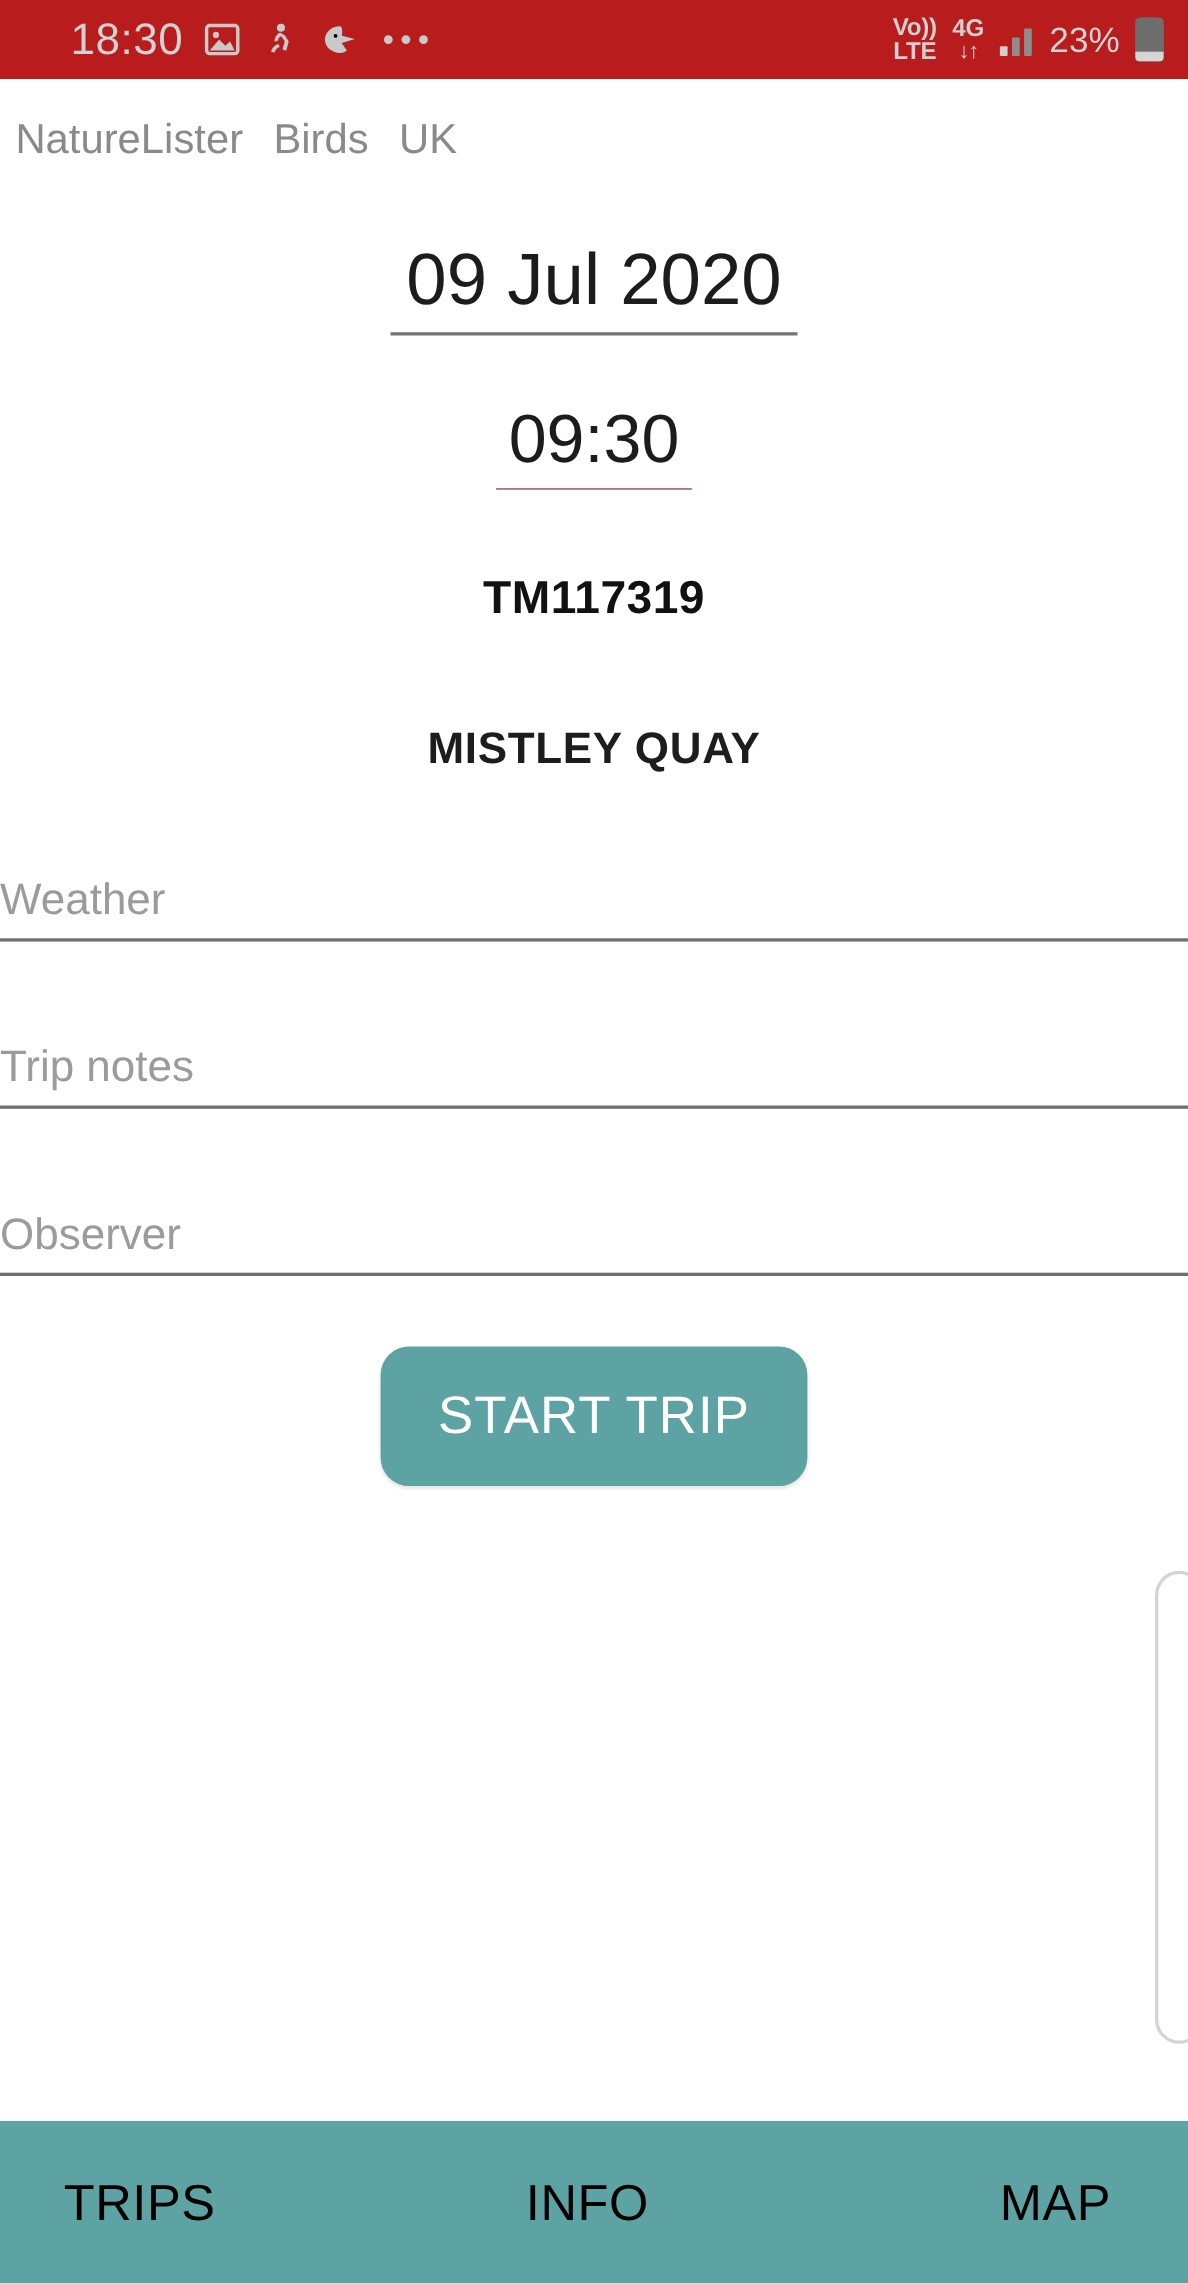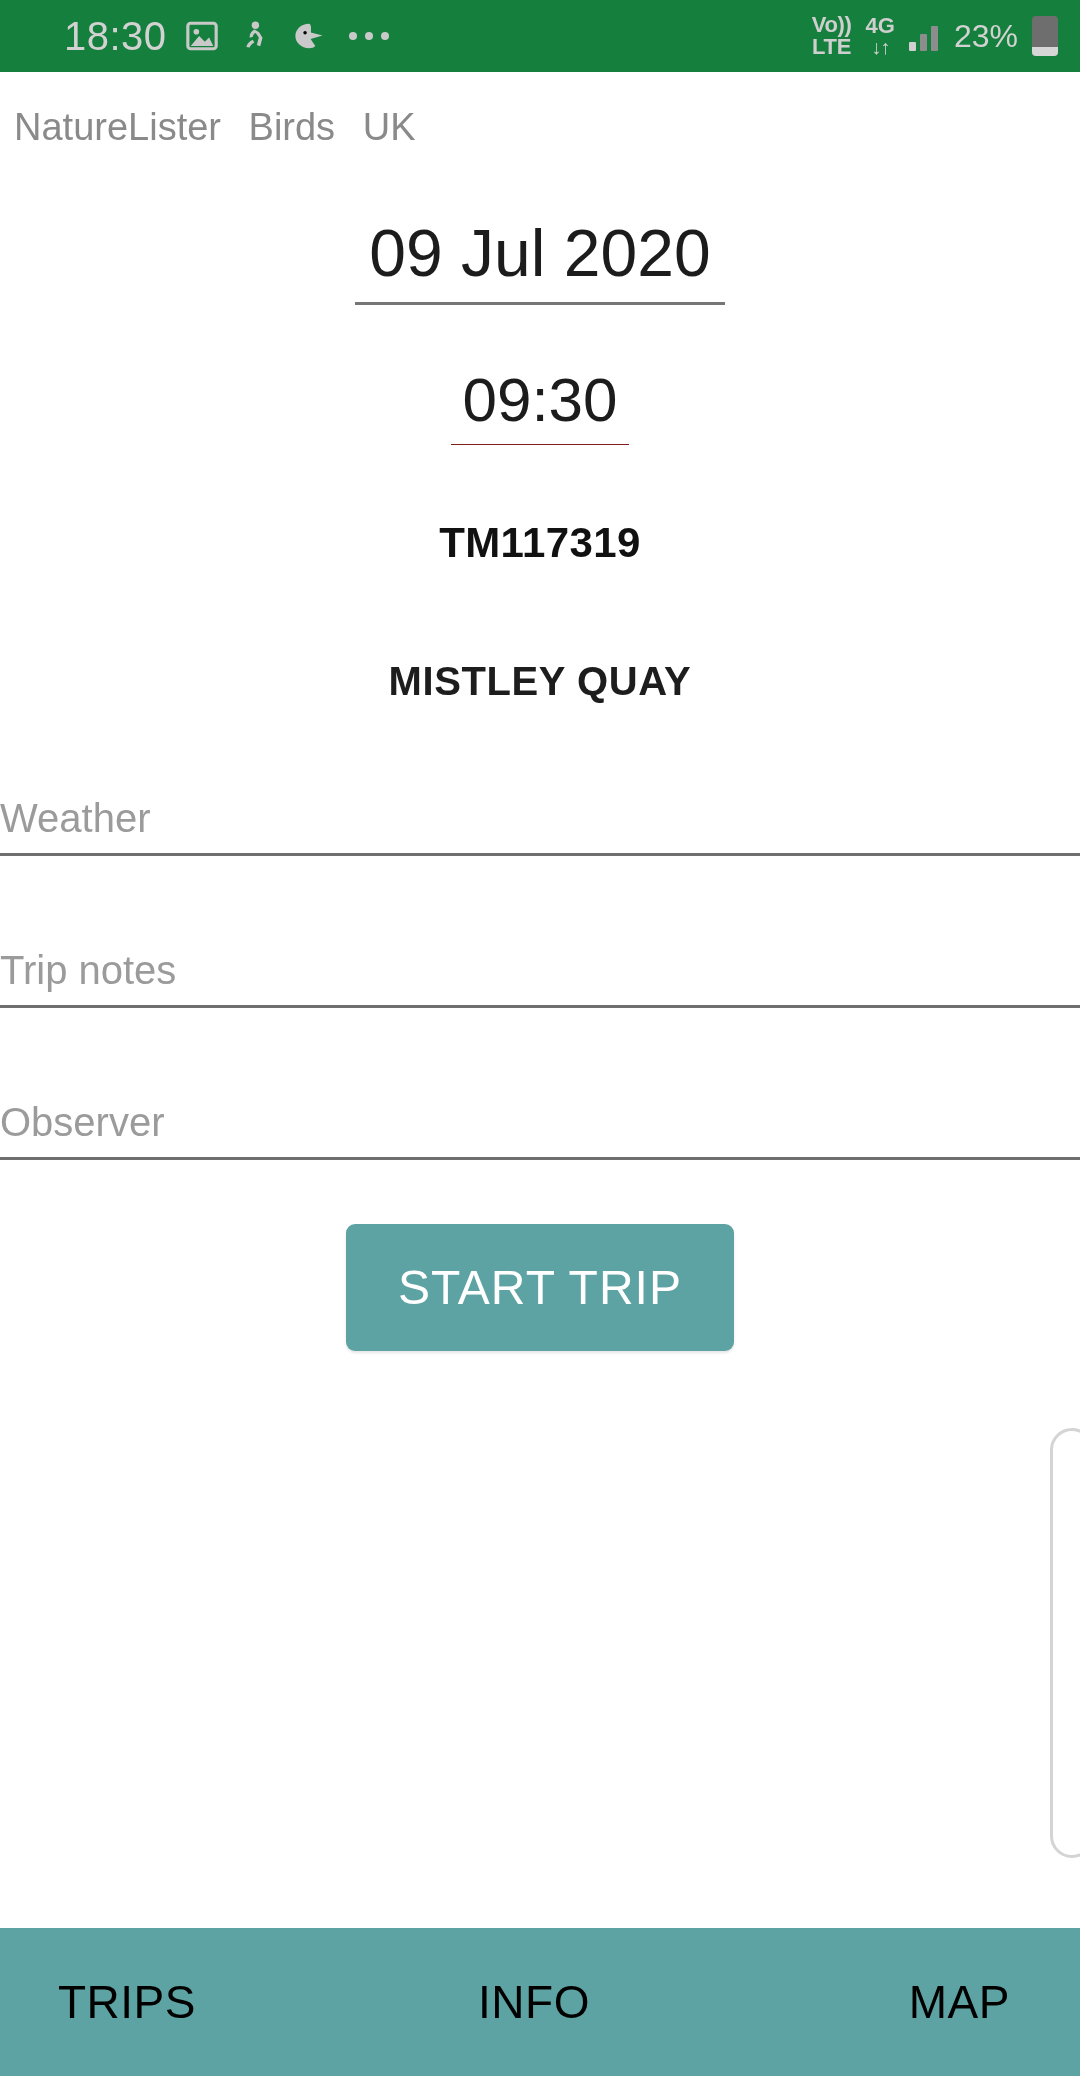--- a/index.html
+++ b/index.html
@@ -17,21 +17,21 @@
     width: 1080px;
     height: 2076px;
     background: #ffffff;
     display: flex;
     flex-direction: column;
   }
 
   
   .status-bar {
     height: 72px;
-    background: #15803d;
+    background: #b91c1c;
     display: flex;
     align-items: center;
     padding: 0 22px 0 64px;
     flex: none;
   }
   .status-left {
     display: flex;
     align-items: center;
     gap: 18px;
   }
@@ -221,21 +221,21 @@
 
   .start-wrap {
     margin-top: -28px;
     display: flex;
     justify-content: center;
   }
   .start-btn {
     background: #5ea3a3;
     color: #ffffff;
     border: none;
-    border-radius: 9px;
+    border-radius: 26px;
     font-family: "Liberation Sans", sans-serif;
     font-size: 48px;
     letter-spacing: 1px;
     padding: 36px 52px;
     cursor: pointer;
     box-shadow: 0 2px 3px rgba(0,0,0,0.10);
   }
 
   
   .edge-panel {

